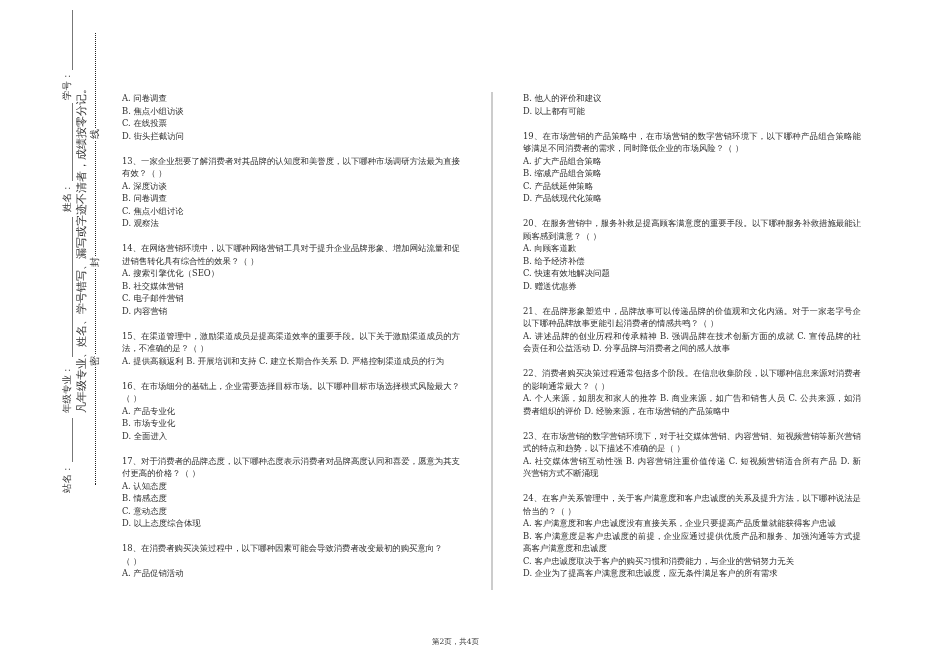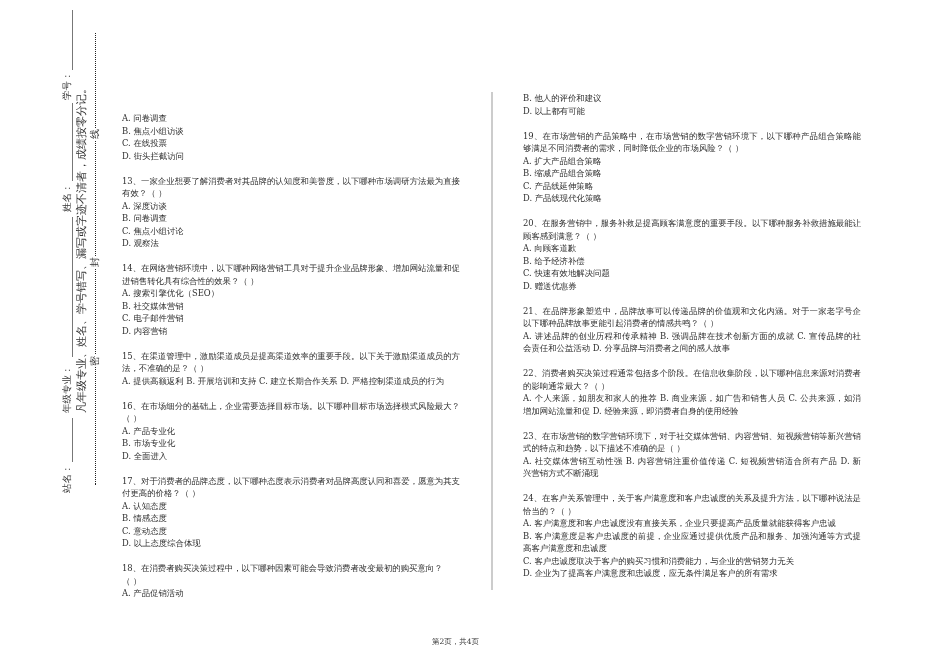--- a/index.html
+++ b/index.html
@@ -14,21 +14,21 @@
       transform-origin: 0 0; transform: translate(60px, 495px) rotate(-90deg);
     }
     .strip .lbl { position: absolute; top: 2px; font-size: 9.5px; line-height: 10px; white-space: nowrap; color: #333; }
     .strip .uline { position: absolute; top: 12px; height: 0; border-top: 1px solid #777; }
     .strip .notice { position: absolute; left: 82px; top: 15.5px; font-size: 11px; line-height: 11px; white-space: nowrap; color: #333; }
     .strip .dots { position: absolute; left: 10px; width: 452px; top: 34.5px; height: 0; border-top: 1.5px dotted #222; }
     .strip .mark { position: absolute; top: 29.5px; font-size: 10px; line-height: 10px; background: #fff; padding: 0 1px; color: #333; }
 
     
     .col { position: absolute; top: 92px; width: 338px; font-size: 8.4px; line-height: 12.5px; }
-    .col.left { left: 122px; margin-top: 20px; }
+    .col.left { left: 122px; }
     .col.right { left: 523px; }
     .ln { height: 12.5px; white-space: nowrap; }
     .ln.j { white-space: normal; overflow: hidden; text-align: justify; text-align-last: justify; }
     .q { margin-top: 12.5px; }
 
     .divider { position: absolute; left: 491px; top: 92px; width: 1.5px; height: 498px; background: #cccccc; }
     .footer { position: absolute; left: 432px; top: 637px; width: 120px; font-size: 7.5px; line-height: 9px; color: #333; }
   </style>
 </head>
 <body>
@@ -137,21 +137,21 @@
     <div class="ln j"><span>21、</span><span>在品牌形象塑造中，品牌故事可以传递品牌的价值观和文化内涵。对于一家老字号企业，</span></div>
     <div class="ln">以下哪种品牌故事更能引起消费者的情感共鸣？（ ）</div>
     <div class="ln j">A. 讲述品牌的创业历程和传承精神 B. 强调品牌在技术创新方面的成就 C. 宣传品牌的社</div>
     <div class="ln">会责任和公益活动 D. 分享品牌与消费者之间的感人故事</div>
   </div>
 
   <div class="q">
     <div class="ln j"><span>22、</span><span>消费者购买决策过程通常包括多个阶段。在信息收集阶段，以下哪种信息来源对消费者</span></div>
     <div class="ln">的影响通常最大？（ ）</div>
     <div class="ln j">A. 个人来源，如朋友和家人的推荐 B. 商业来源，如广告和销售人员 C. 公共来源，如消</div>
-    <div class="ln">增加网站流量和促 D. 经验来源，即消费者自身的使用经验</div>
+    <div class="ln">费者组织的评价 D. 经验来源，在市场营销的产品策略中</div>
   </div>
 
   <div class="q">
     <div class="ln j"><span>23、</span><span>在市场营销的数字营销环境下，对于社交媒体营销、内容营销、短视频营销等新兴营销方</span></div>
     <div class="ln">式的特点和趋势，以下描述不准确的是（ ）</div>
     <div class="ln j">A. 社交媒体营销互动性强 B. 内容营销注重价值传递 C. 短视频营销适合所有产品 D. 新</div>
     <div class="ln">兴营销方式不断涌现</div>
   </div>
 
   <div class="q">

